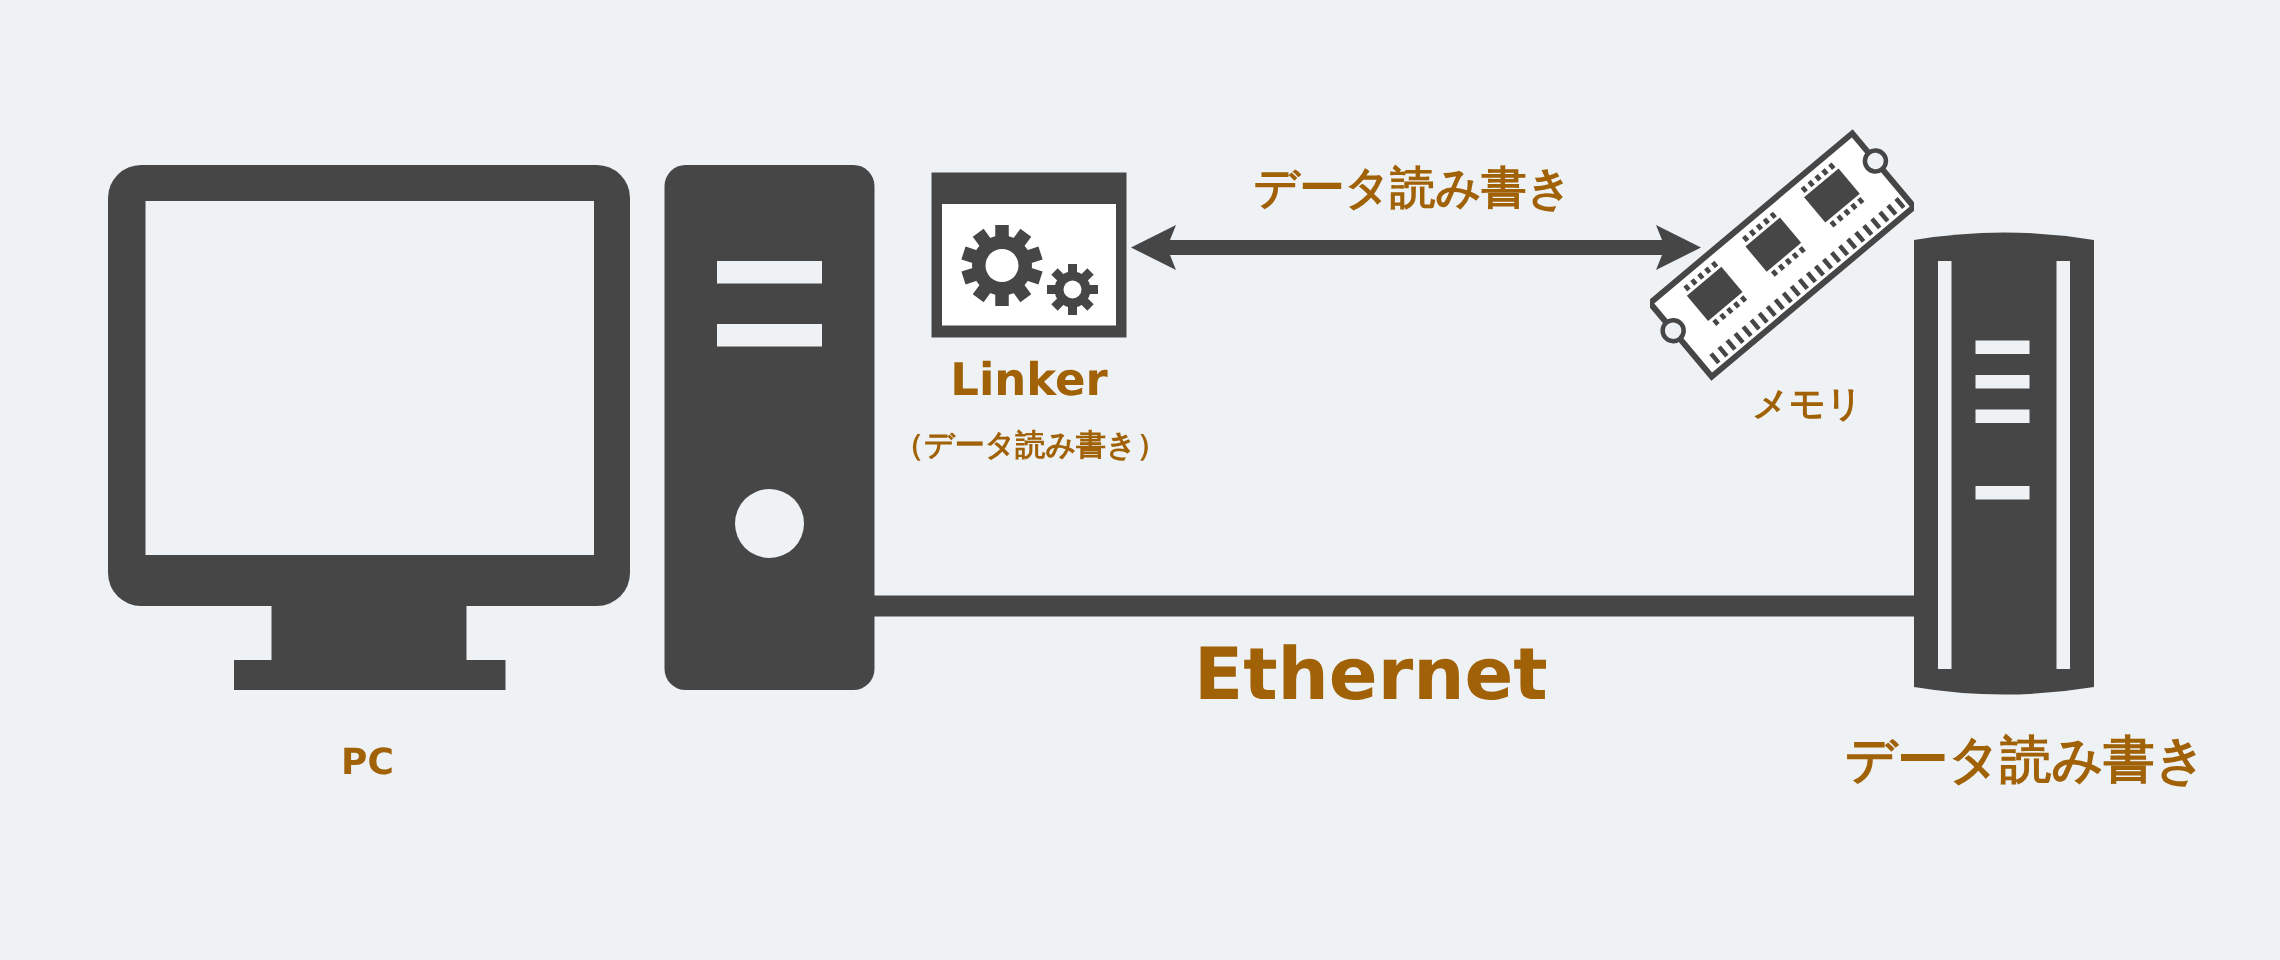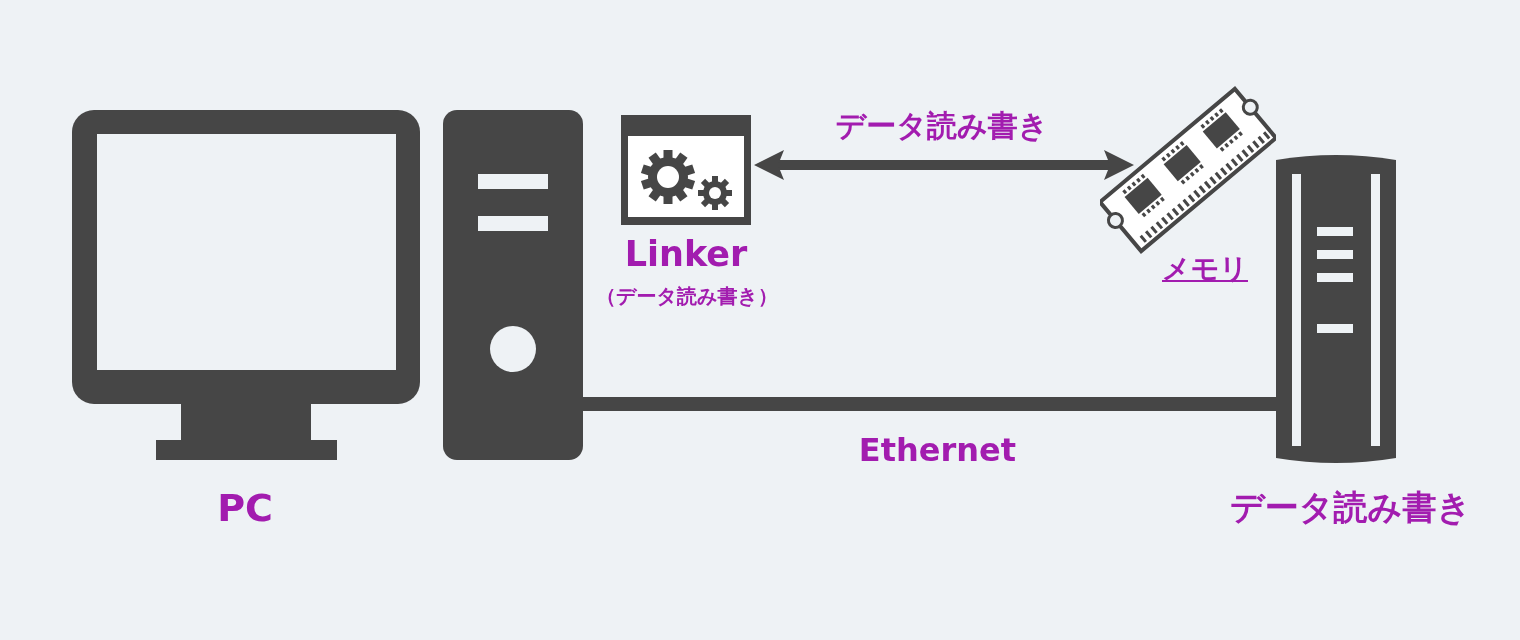--- a/index.html
+++ b/index.html
@@ -8,21 +8,21 @@
     background: #eef2f5;
     position: relative;
     overflow: hidden;
     font-family: "DejaVu Sans", "Liberation Sans", sans-serif;
     color: #464646;
   }
   .abs { position: absolute; }
   .label {
     position: absolute;
     font-weight: bold;
-    color: #a21caf;
+    color: #a16207;
     white-space: nowrap;
     text-align: center;
   }
   svg { display: block; }
 </style>
 </head>
 <body>
 
 <div class="abs" style="left:70px; top:108px; width:352px; height:354px;">
   <svg width="352" height="354" viewBox="0 0 352 354">
@@ -35,25 +35,25 @@
 
 <div class="abs" style="left:442px; top:109px; width:142px; height:352px;">
   <svg width="142" height="352" viewBox="0 0 142 352">
     <rect x="1" y="1" width="140" height="350" rx="14" ry="14" fill="#464646"></rect>
     <rect x="36" y="65" width="70" height="15" fill="#eef2f5"></rect>
     <rect x="36" y="107" width="70" height="15" fill="#eef2f5"></rect>
     <circle cx="71" cy="240" r="23" fill="#eef2f5"></circle>
   </svg>
 </div>
 
-<div class="label" style="left:190px; top:486px; width:110px; font-size:38px; line-height:44px;">PC</div>
+<div class="label" style="left:190px; top:486px; width:110px; font-size:24px; line-height:44px;">PC</div>
 
 <div class="abs" style="left:582px; top:397px; width:700px; height:14px; background:#464646;"></div>
 
-<div class="label" style="left:796px; top:428px; width:220px; font-size:32px; line-height:44px;text-align:right;">Ethernet</div>
+<div class="label" style="left:796px; top:428px; width:220px; font-size:48px; line-height:44px;text-align:right;">Ethernet</div>
 
 <div class="abs" style="left:620px; top:114px; width:132px; height:112px;">
   <svg width="132" height="112" viewBox="0 0 132 112">
     <rect x="1" y="1" width="130" height="110" fill="#464646"></rect>
     <rect x="8" y="22" width="116" height="81" fill="#ffffff"></rect>
 
     <g transform="translate(48,63)" fill="#464646">
       <circle r="20"></circle>
       <g>
         <rect x="-4.5" y="-27" width="9" height="10"></rect>
@@ -78,21 +78,21 @@
       <rect x="-3" y="-17" width="6" height="7" transform="rotate(135)"></rect>
       <rect x="-3" y="-17" width="6" height="7" transform="rotate(180)"></rect>
       <rect x="-3" y="-17" width="6" height="7" transform="rotate(225)"></rect>
       <rect x="-3" y="-17" width="6" height="7" transform="rotate(270)"></rect>
       <rect x="-3" y="-17" width="6" height="7" transform="rotate(315)"></rect>
       <circle r="6" fill="#ffffff"></circle>
     </g>
   </svg>
 </div>
 
-<div class="label" style="left:606px; top:232px; width:160px; font-size:35px; line-height:44px;">Linker</div>
+<div class="label" style="left:606px; top:232px; width:160px; font-size:30px; line-height:44px;">Linker</div>
 <div class="label" style="left:596px; top:282px; width:180px; font-size:20px; line-height:28px;">（データ読み書き）</div>
 
 <div class="abs" style="left:752px; top:148px; width:384px; height:34px;">
   <svg width="384" height="34" viewBox="0 0 384 34">
     <rect x="26" y="12" width="332" height="10" fill="#464646"></rect>
     <polygon points="2,17 32,2 26,17 32,32" fill="#464646"></polygon>
     <polygon points="382,17 352,2 358,17 352,32" fill="#464646"></polygon>
   </svg>
 </div>
 <div class="label" style="left:812px; top:106px; width:260px; font-size:30px; line-height:40px;">データ読み書き</div>
@@ -164,21 +164,21 @@
           <rect x="46" y="20" width="3" height="8"></rect>
           <rect x="53" y="20" width="3" height="8"></rect>
           <rect x="60" y="20" width="3" height="8"></rect>
           <rect x="67" y="20" width="3" height="8"></rect>
           <rect x="74" y="20" width="3" height="8"></rect>
           <rect x="81" y="20" width="3" height="8"></rect>
       </g>
     </g>
   </svg>
 </div>
-<div class="label" style="left:1150px; top:250px; width:110px; font-size:28px; line-height:38px;text-decoration:underline;">メモリ</div>
+<div class="label" style="left:1150px; top:250px; width:110px; font-size:24px; line-height:38px;">メモリ</div>
 
 <div class="abs" style="left:1274px; top:154px; width:124px; height:310px;">
   <svg width="124" height="310" viewBox="0 0 124 310">
     <path d="M2,6 Q62,-4 122,6 L122,304 Q62,314 2,304 Z" fill="#464646"></path>
     <rect x="18" y="20" width="9" height="272" fill="#eef2f5"></rect>
     <rect x="97" y="20" width="9" height="272" fill="#eef2f5"></rect>
     <rect x="43" y="73" width="36" height="9" fill="#eef2f5"></rect>
     <rect x="43" y="96" width="36" height="9" fill="#eef2f5"></rect>
     <rect x="43" y="119" width="36" height="9" fill="#eef2f5"></rect>
     <rect x="43" y="170" width="36" height="9" fill="#eef2f5"></rect>

